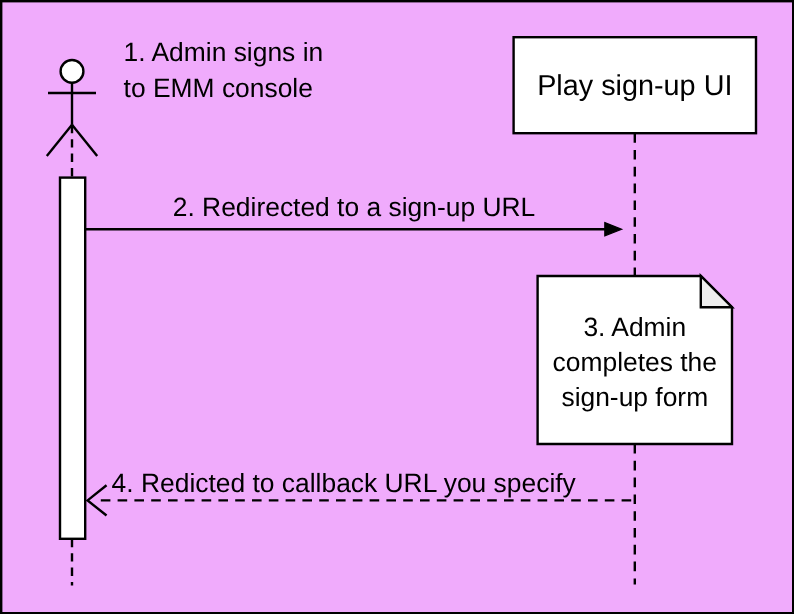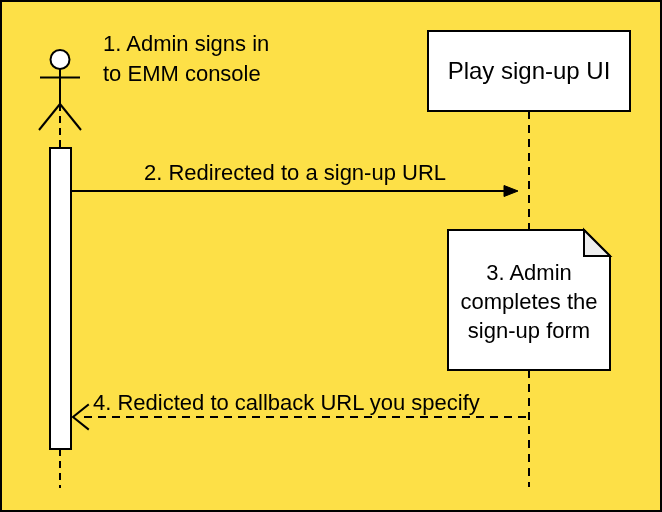--- a/index.html
+++ b/index.html
@@ -1,20 +1,20 @@
 <!DOCTYPE html>
 <html><head>
 <meta charset="utf-8">
 <style>
   html, body { margin: 0; padding: 0; background: #ffffff; }
   .canvas {
     position: relative;
     width: 662px;
     height: 512px;
-    background: #fde047;
+    background: #f0abfc;
     overflow: hidden;
   }
   svg { display: block; }
   .ln   { stroke: #000000; stroke-width: 2; fill: none; }
   .dash { stroke-dasharray: 8 6; }
   .dash-sm { stroke-dasharray: 7 5; }
   .shape { fill: #ffffff; stroke: #000000; stroke-width: 2; }
   .solid-head { fill: #000000; stroke: #000000; stroke-width: 1; }
   .open-head { fill: none; stroke: #000000; stroke-width: 2; stroke-linecap: square; }
   text {

